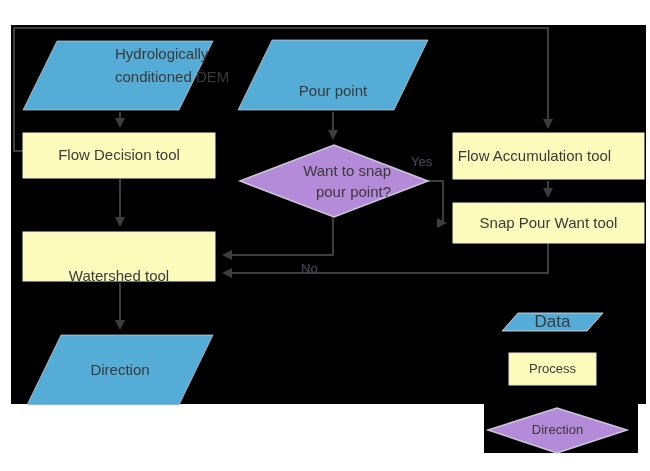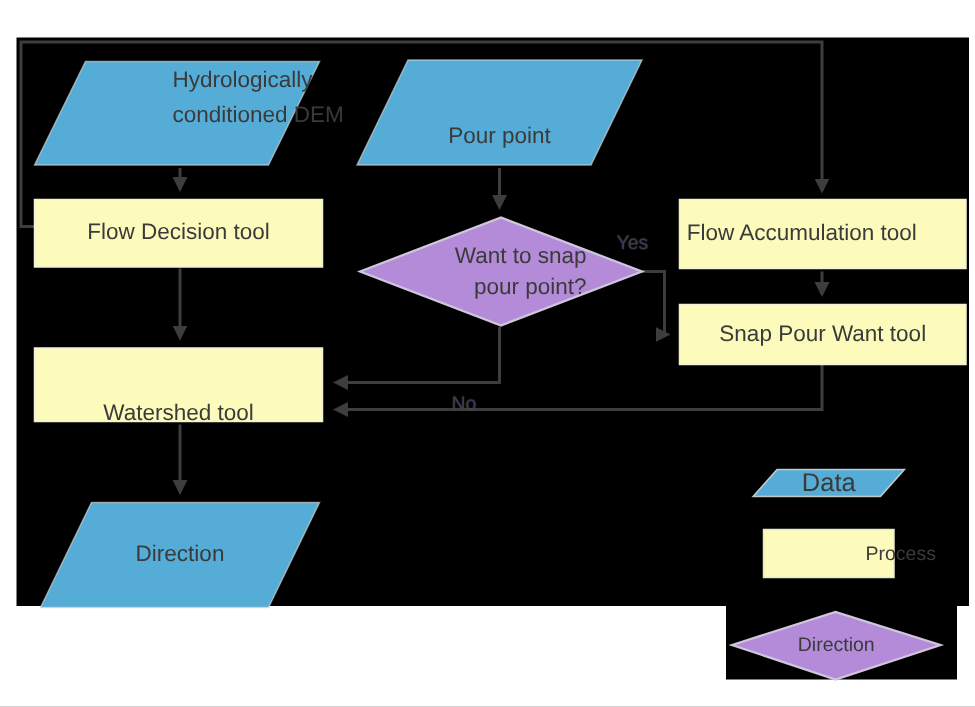--- a/index.html
+++ b/index.html
@@ -71,16 +71,16 @@
   <div class="lbl" style="left:453px;top:203px;width:191px;height:40px;">Snap Pour Want tool</div>
 
   <div class="lbl" style="left:23px;top:232px;width:192px;height:49px;margin-top:20px;">Watershed tool</div>
 
   <div class="lbl" style="left:27px;top:335px;width:186px;height:70px;">Direction</div>
 
   <span class="edge-lbl" style="left:411px;top:154px;">Yes</span>
   <span class="edge-lbl" style="left:301px;top:221px;margin-top:40px;">No</span>
 
   <div class="lbl lbl-sm" style="left:502px;top:313px;width:101px;height:18px;">Data</div>
-  <div class="lbl lbl-md" style="left:509px;top:353px;width:87px;height:32px;padding-left:48px;">Process</div>
+  <div class="lbl lbl-md" style="left:509px;top:353px;width:87px;height:32px;">Process</div>
   <div class="lbl lbl-md" style="left:488px;top:408px;width:139px;height:45px;">Direction</div>
 
 </div>
 
 </body></html>

